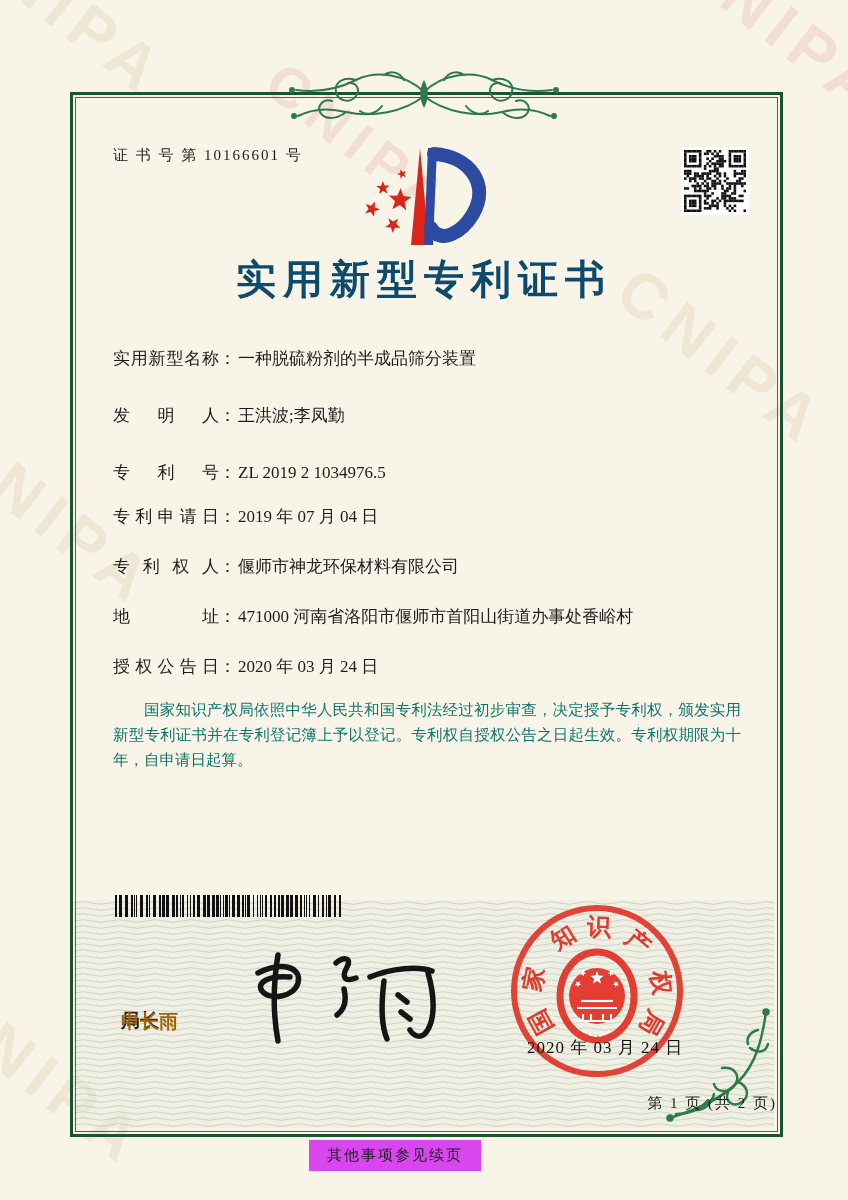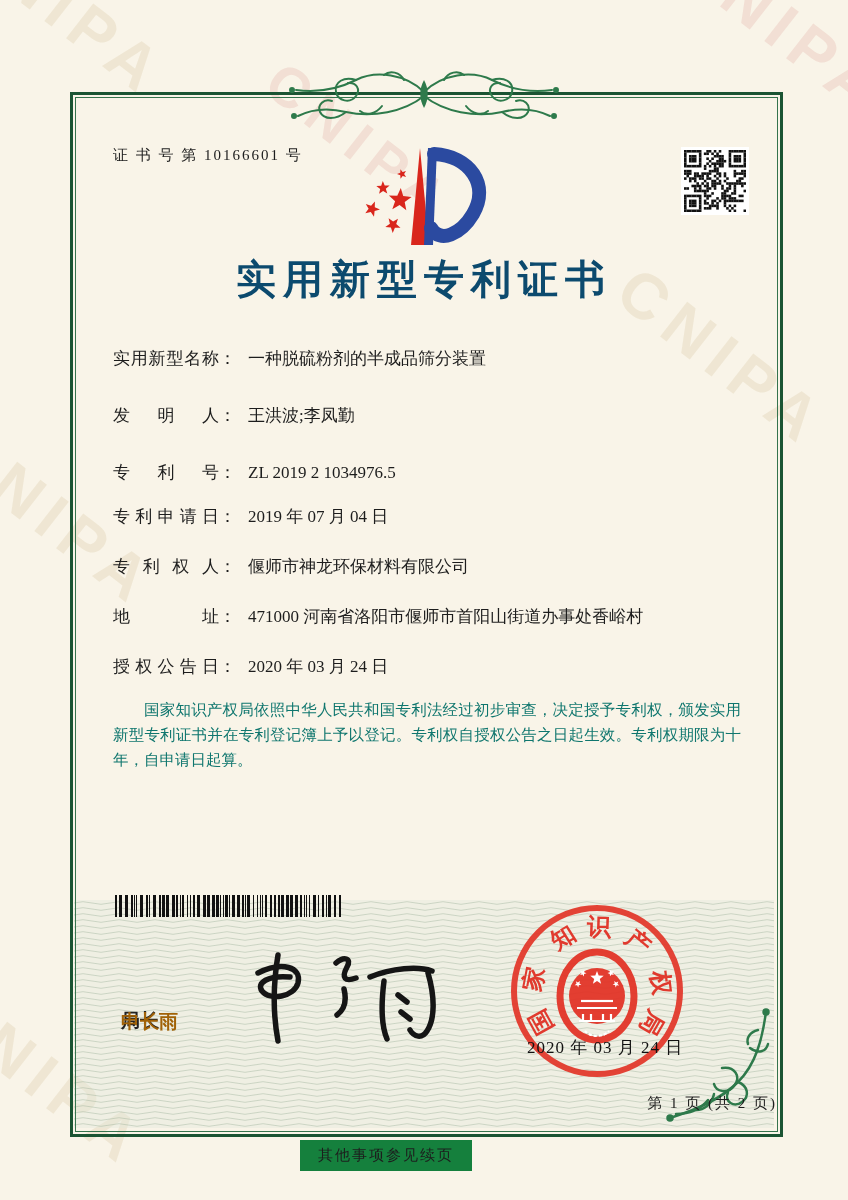--- a/index.html
+++ b/index.html
@@ -55,21 +55,21 @@
     font-size:40px;font-weight:bold;letter-spacing:7px;color:#0c4a6e;z-index:3;
   }
 
   
   .fields{position:absolute;left:113px;top:350px;width:640px;font-size:17px;z-index:3;}
   .frow{height:18px;line-height:18px;margin-bottom:39px;position:relative;white-space:nowrap;}
   .frow:nth-child(3){margin-bottom:26px;}
   .frow:nth-child(4),.frow:nth-child(5),.frow:nth-child(6){margin-bottom:32px;}
   .flabel{display:inline-block;width:106px;text-align:justify;text-align-last:justify;vertical-align:top;}
   .fcolon{display:inline-block;}
-  .fvalue{margin-left:12px;}
+  .fvalue{margin-left:2px;}
   .grant2{position:absolute;left:320px;top:0;}
 
   
   .body-text{
     position:absolute;left:113px;top:697px;width:628px;z-index:3;
     font-size:15.5px;line-height:25px;text-align:justify;color:#0f766e;
   }
   .body-text p{margin:0;text-indent:2em;}
 
   
@@ -90,22 +90,22 @@
   .seal-date{
     position:absolute;left:505px;top:1036px;width:200px;text-align:center;z-index:4;
     font-size:17px;letter-spacing:1px;color:#111;
   }
 
   .page-indicator{
     position:absolute;left:70px;top:1094px;width:707px;text-align:right;
     font-size:15px;letter-spacing:2px;z-index:3;
   }
   .note-box{
-    position:absolute;left:386px;top:1140px;transform:translateX(-50%);
-    background:#15803d;padding:6px 18px;font-size:15px;letter-spacing:2px;z-index:3;
+    position:absolute;left:395px;top:1140px;transform:translateX(-50%);
+    background:#d946ef;padding:6px 18px;font-size:15px;letter-spacing:2px;z-index:3;
   }
   svg{display:block;}
 </style>
 </head>
 <body>
 
 <div class="page">
 
   <span class="wm wm1">CNIPA</span>
   <span class="wm wm2 pink">CNIPA</span>

